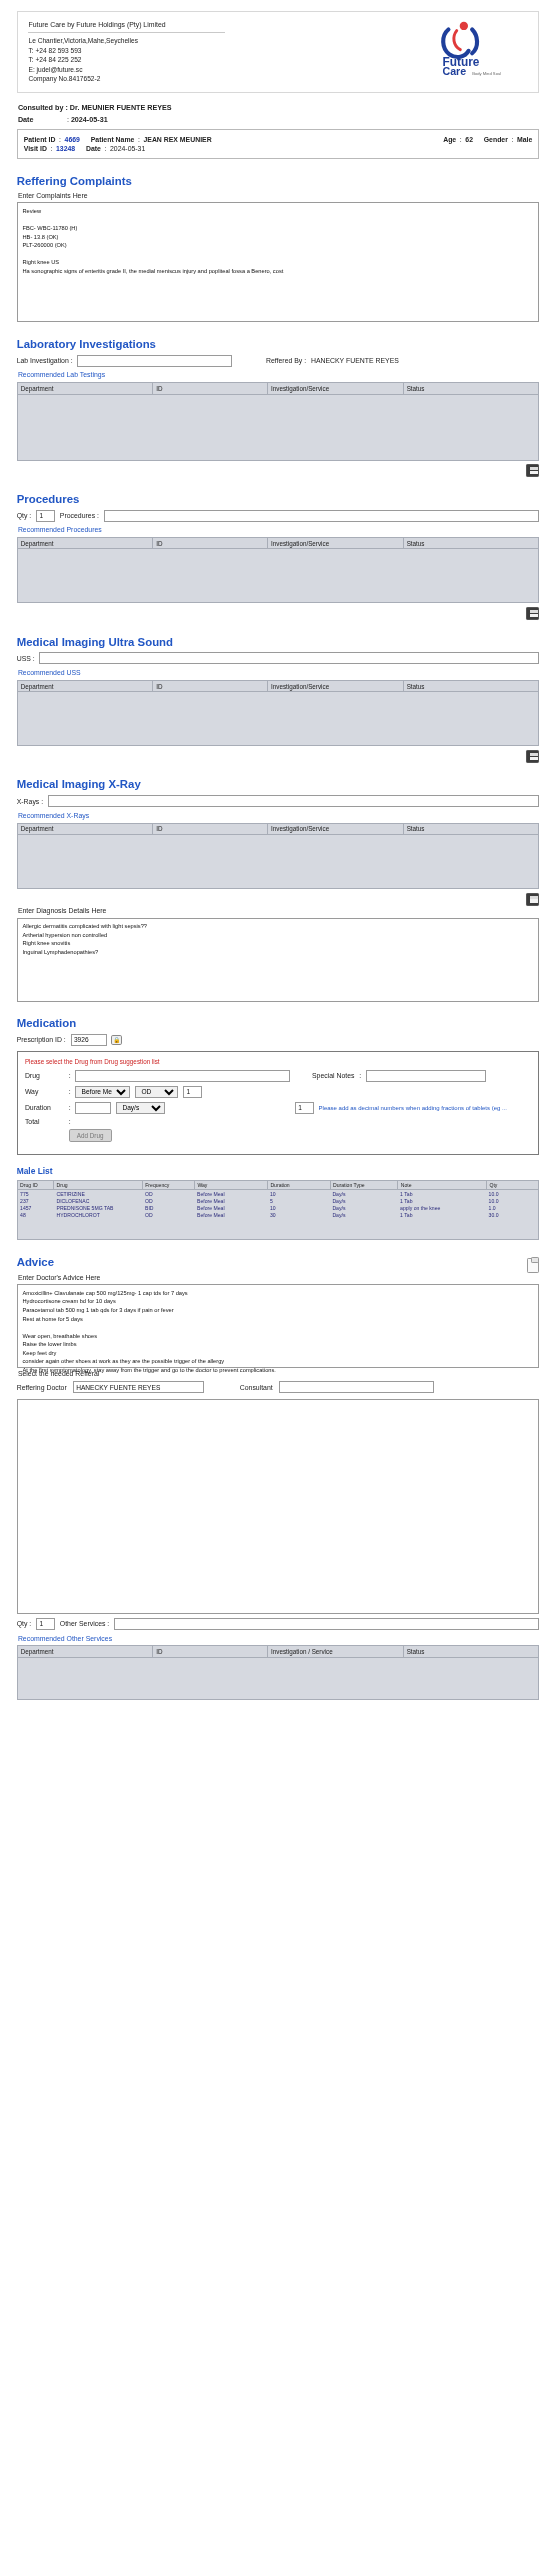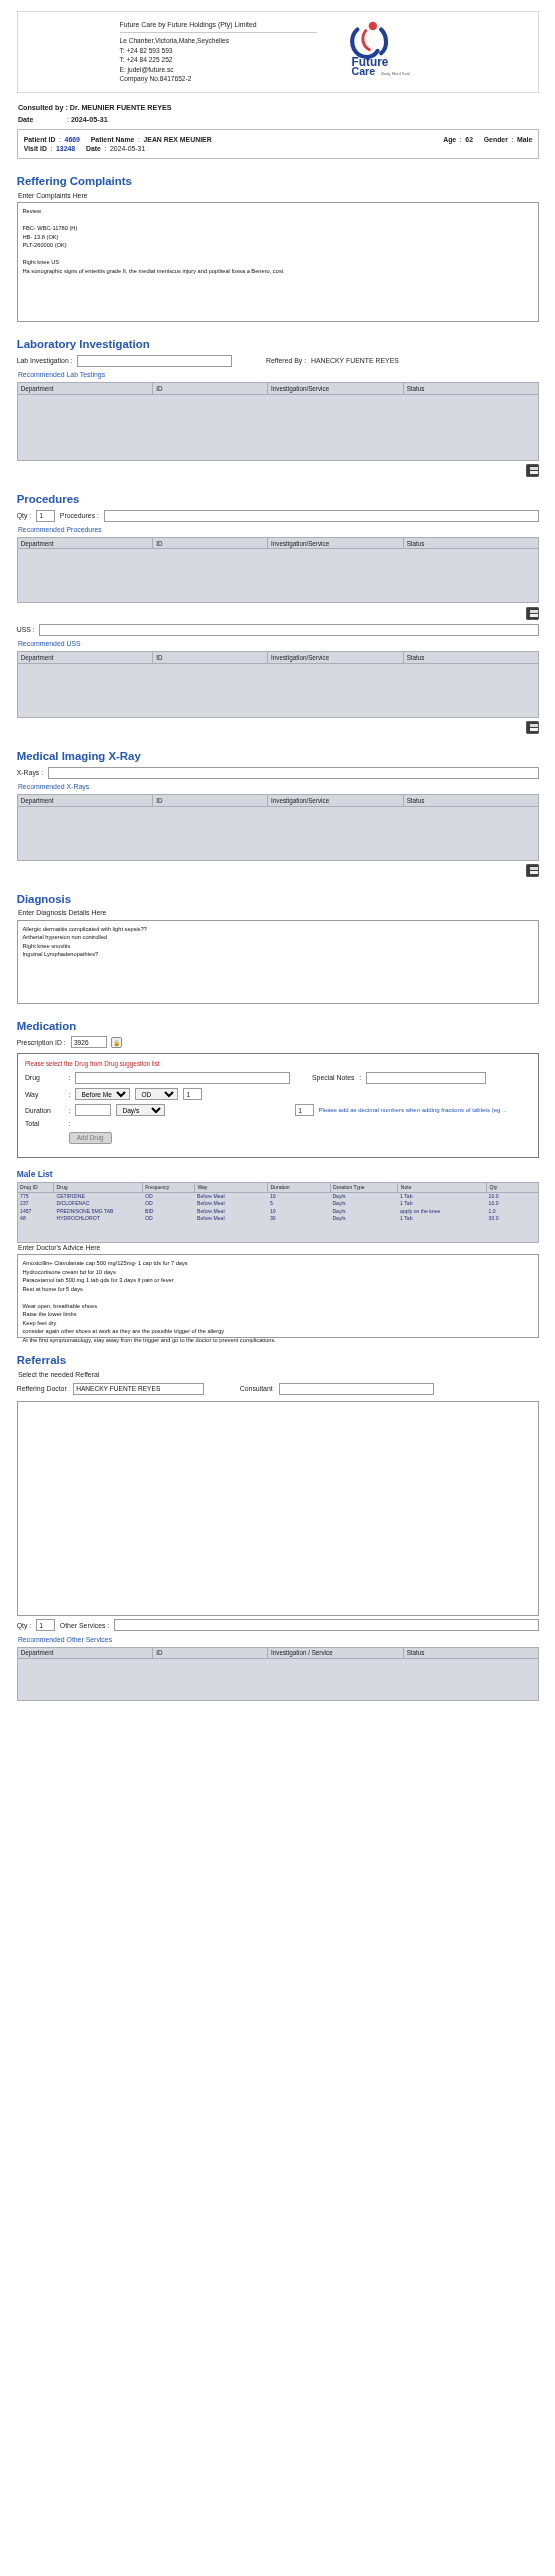--- a/index.html
+++ b/index.html
@@ -10,21 +10,21 @@
     font-family: "Liberation Sans", sans-serif;
     font-size: 7.2px;
     color: #222;
   }
   .page { width: 556px; padding: 10.8px 16.7px 24px 16.7px; }
 
   
   .letterhead {
     display: flex;
     align-items: flex-start;
-    justify-content: center;
+    justify-content: space-between;
     border: 0.6px solid #d8d8d8;
     padding: 8.4px 10.8px;
     margin-bottom: 9.6px;
   }
   .lh-left { font-size: 6.6px; line-height: 1.45; color: #222; }
   .lh-company { font-size: 6.9px; }
   .lh-rule { border:0; border-top:0.6px solid #c9c9c9; margin:1.8px 0 3px 0; width: 197px;}
   .logo-wrap { width: 120px; display:flex; justify-content:center; }
   .logo { position: relative; width: 102px; height: 57px; }
   .logo svg { display:block; }
@@ -261,21 +261,21 @@
   <div class="sub-lbl">Enter Complaints Here</div>
   <div class="bigbox box-h-200">Review
 
 FBC- WBC-11780 (H)
 HB- 13.8 (OK)
 PLT-260000 (OK)
 
 Right knee US
 Ha sonographic signs of enteritis grade II, the medial meniscus injury and popliteal fossa a Benero, cost</div>
 
-  <h2 class="sec">Laboratory  Investigation</h2>
+  <h2 class="sec">Laboratory  Investigations</h2>
   <div class="field-row">
     <span class="lbl">Lab Investigation :</span>
     <input class="inp w-260" value="" style="">
     <span style="width:24px"></span>
     <span class="lbl">Reffered By :</span>
     <span class="lbl">HANECKY FUENTE REYES</span>
   </div>
   <div class="blue-link">Recommended Lab Testings</div>
   <table class="grid">
     <tbody>
@@ -308,20 +308,21 @@
       <th style="width:26%">Investigation/Service</th>
       <th style="width:26%">Status</th>
     </tr>
   </tbody>
     </table>
   <div class="grid-body h-90"></div>
   <div class="printer-row">
     <div class="printer"></div>
   </div>
 
+  <h2 class="sec">Medical Imaging Ultra Sound</h2>
   <div class="field-row">
     <span class="lbl">USS :</span>
     <input class="inp grow" value="" style="">
   </div>
   <div class="blue-link">Recommended USS</div>
   <table class="grid">
     <tbody>
         <tr>
       <th style="width:26%">Department</th>
       <th style="width:22%">ID</th>
@@ -349,21 +350,20 @@
       <th style="width:26%">Investigation/Service</th>
       <th style="width:26%">Status</th>
     </tr>
   </tbody>
     </table>
   <div class="grid-body h-90"></div>
   <div class="printer-row">
     <div class="printer"></div>
   </div>
 
-  <h2 class="sec">Diagnosis</h2>
   <div class="sub-lbl">Enter Diagnosis Details Here</div>
   <div class="bigbox box-h-140">Allergic dermatitis complicated with light sepsis??
 Artherial hypersion non controlled
 Right knee snovitis
 Inguinal Lymphadenopathies?</div>
 
   <h2 class="sec">Medication</h2>
   <div class="presc-row">
     <span class="lbl">Prescription ID :</span>
     <input class="inp w-60" value="3926" style="">
@@ -473,33 +473,38 @@
         <td>Before Meal</td>
         <td>30</td>
         <td>Day/s</td>
         <td>1 Tab</td>
         <td>30.0</td>
       </tr>
     </tbody>
       </table>
   </div>
 
+  <div class="advice-head">
+    <h2 class="sec">Advice</h2>
+    <div style="margin-top:18px">
+      <div class="clip"></div>
+    </div>
+  </div>
   <div class="sub-lbl">Enter Doctor's Advice Here</div>
   <div class="bigbox box-h-140">Amoxicillin+ Clavulanate cap 500 mg/125mg- 1 cap tds for 7 days
 Hydrocortisone cream bd for 10 days
 Paracetamol tab 500 mg 1 tab qds for 3 days if pain or fever
 Rest at home for 5 days
 
 Wear open, breathable shoes
 Raise the lower limbs
 Keep feet dry
 consider again other shoes at work as they are the possible trigger of the allergy
 At the first symptomatology, stay away from the trigger and go to the doctor to prevent complications.</div>
 
-  <h2 class="sec">Referrals</h2>
   <div class="sub-lbl">Select the needed Refferal</div>
   <div class="ref-row">
     <span class="lbl">Reffering Doctor</span>
     <input class="inp w-220" value="HANECKY FUENTE REYES" style="">
     <span style="width:24px"></span>
     <span class="lbl">Consultant</span>
     <input class="inp w-260" value="" style="">
   </div>
   <div class="bigbox box-h-360"></div>
 

